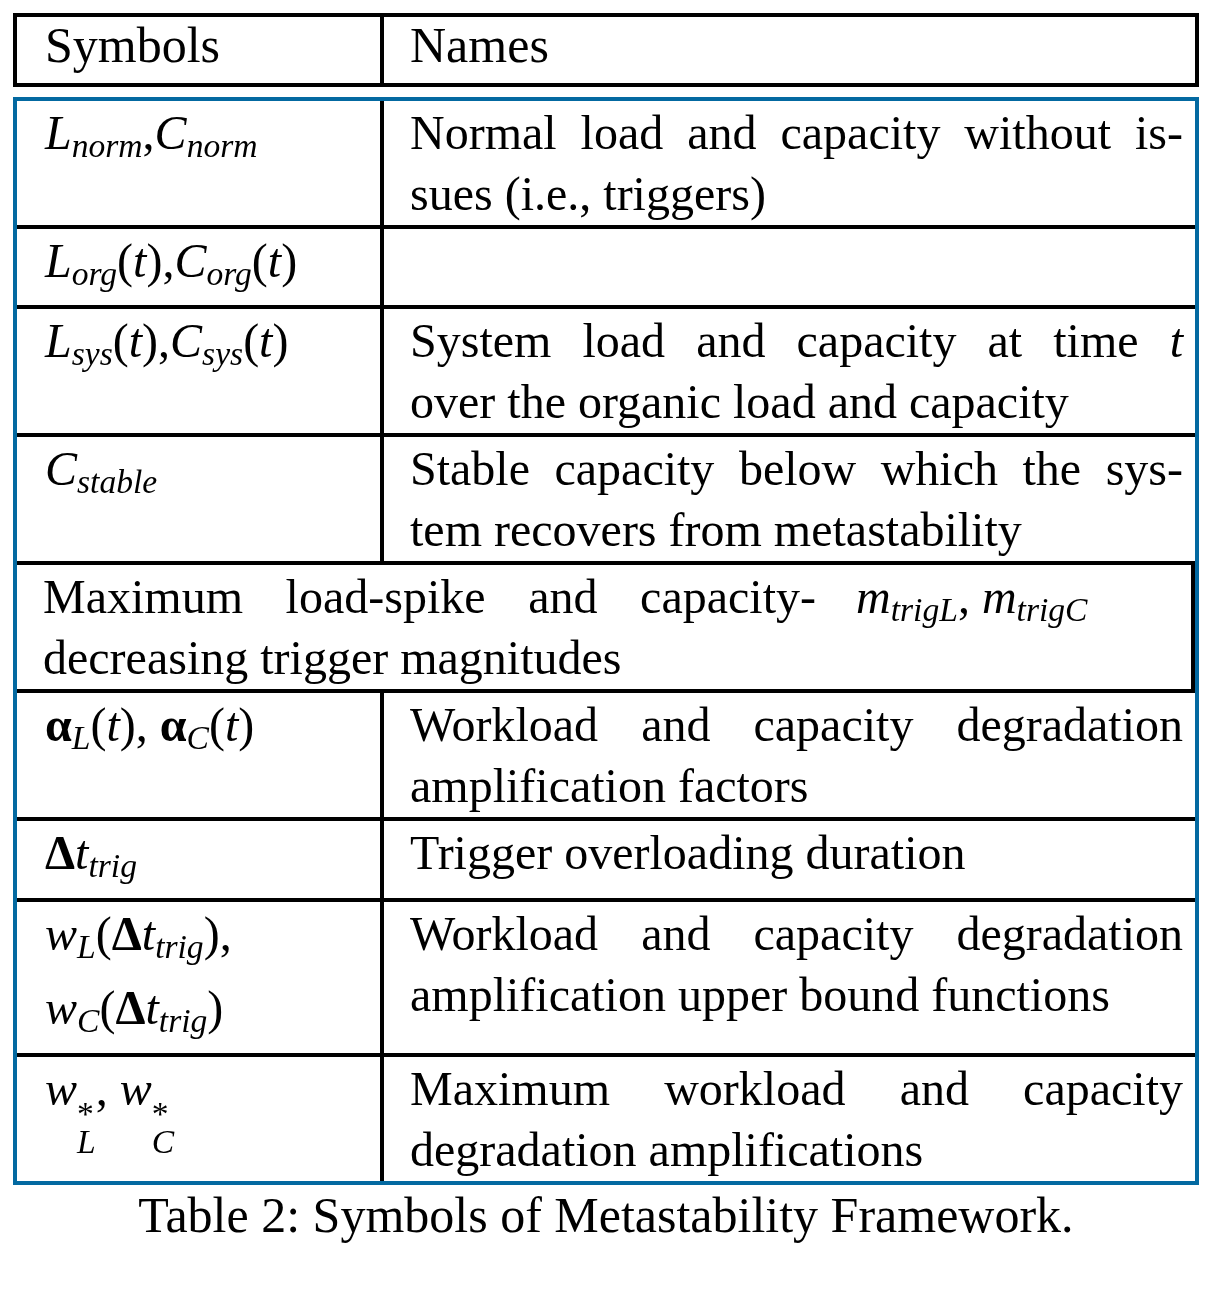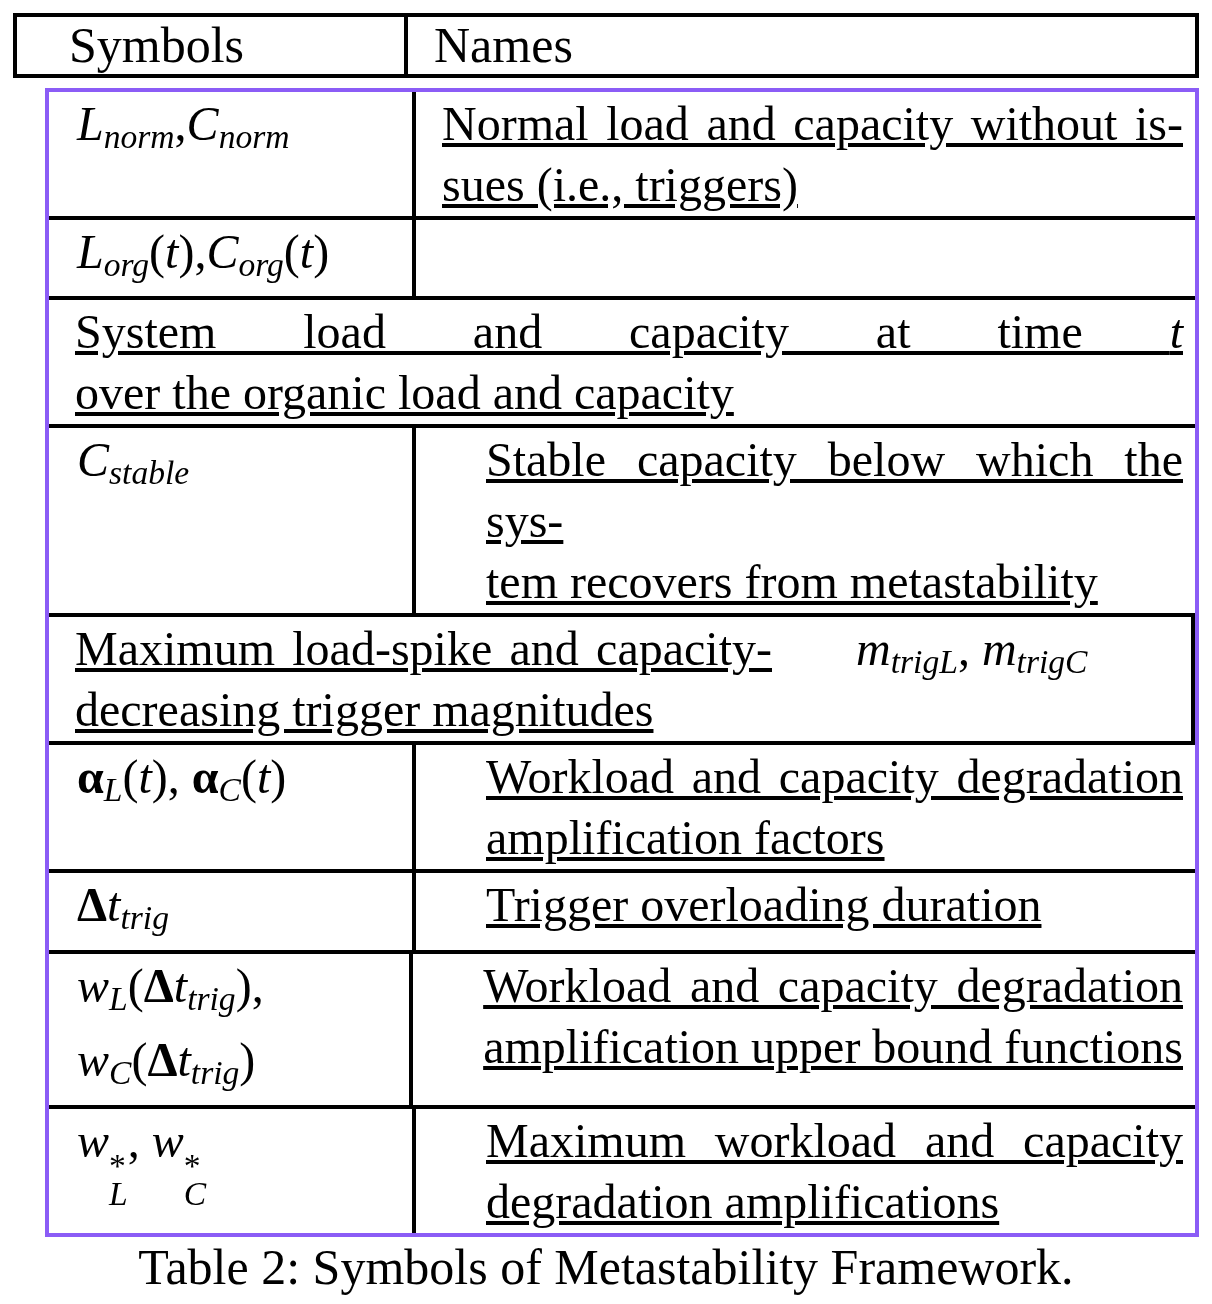--- a/index.html
+++ b/index.html
@@ -11,53 +11,51 @@
     padding: 13px 13px 0 13px;
     overflow: hidden;
   }
   .tablewrap { width: 1186px; }
 
   
   .thead {
     display: flex;
     border: 4px solid #000;
     box-sizing: border-box;
-    height: 65px;
+    height: 74px;
     font-size: 50px;
-    padding-left: 24px;
   }
   .thead .hs {
     width: 367px; box-sizing: border-box;
     border-right: 4px solid #000;
     padding-left: 28px; line-height: 56px;
   }
   .thead .hn { flex: 1; padding-left: 26px; line-height: 56px; }
 
   .tbody {
-    border: 4px solid #8b5cf6;
+    border: 4px solid #0369a1;
     margin-top: 10px;
-    margin-left: 32px;
   }
   .trow { display: flex; }
-  .trow + .trow { border-top: 4px solid #000; gap: 44px; }
+  .trow + .trow { border-top: 4px solid #000; }
 
   .cell {
     font-size: 48px; line-height: 61px;
     box-sizing: border-box;
     padding-top: 1px; padding-bottom: 1px;
   }
   .sym {
     width: 367px;
     border-right: 4px solid #000;
     padding-left: 28px; padding-right: 6px;
   }
   .nam { flex: 1; padding-left: 26px; padding-right: 12px; }
 
   .sline { white-space: nowrap; }
-  .nline { white-space: nowrap; text-decoration: underline; }
+  .nline { white-space: nowrap; }
   .nline.j { white-space: normal; text-align: justify; text-align-last: justify; }
 
   
   .mi { font-style: italic; }
   .mr { font-style: normal; }
   .mg { font-style: normal; font-weight: bold; }
   .msub { font-size: 0.70em; font-style: italic; vertical-align: -0.25em; }
   .mstk {
     display: inline-flex; flex-direction: column; align-items: flex-start;
     font-size: 0.70em; line-height: 0.82; vertical-align: -0.62em;
@@ -93,20 +91,23 @@
         </div>
       </div>
       <div class="trow">
         <div class="cell sym">
           <div class="sline"><span class="mi">L</span><span class="msub">org</span><span class="mr">(</span><span class="mi">t</span><span class="mr">),</span><span class="mi">C</span><span class="msub">org</span><span class="mr">(</span><span class="mi">t</span><span class="mr">)</span></div>
         </div>
         <div class="cell nam">
         </div>
       </div>
       <div class="trow">
+        <div class="cell sym">
+          <div class="sline"><span class="mi">L</span><span class="msub">sys</span><span class="mr">(</span><span class="mi">t</span><span class="mr">),</span><span class="mi">C</span><span class="msub">sys</span><span class="mr">(</span><span class="mi">t</span><span class="mr">)</span></div>
+        </div>
         <div class="cell nam">
           <div class="nline j"><span class="mp">System load and capacity at time </span><span class="mi">t</span></div>
           <div class="nline"><span class="mp">over the organic load and capacity</span></div>
         </div>
       </div>
       <div class="trow">
         <div class="cell sym">
           <div class="sline"><span class="mi">C</span><span class="msub">stable</span></div>
         </div>
         <div class="cell nam">

